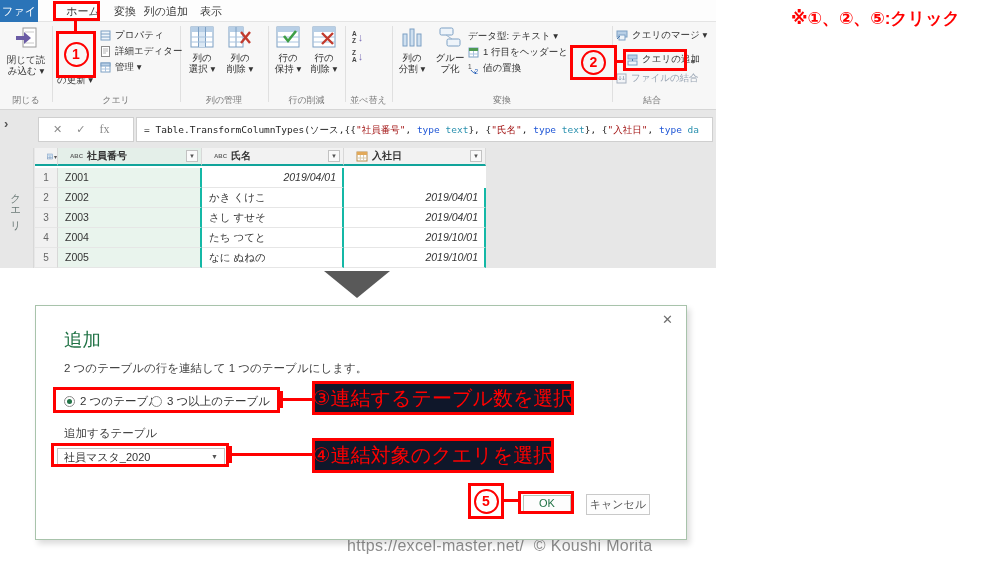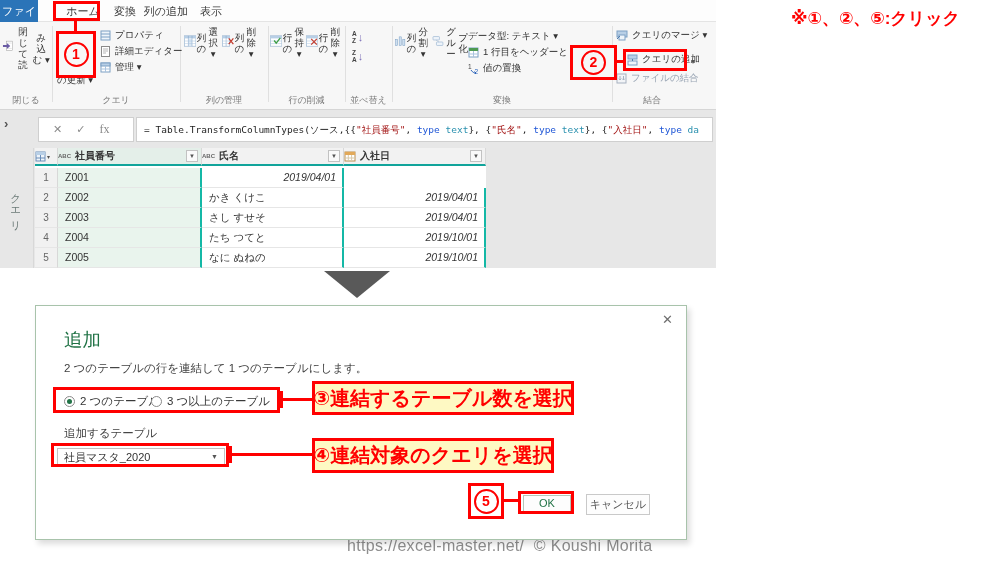--- a/index.html
+++ b/index.html
@@ -7,21 +7,21 @@
   .canvas{position:relative;width:1000px;height:563px;background:#fff;overflow:hidden}
 
   
   .pqw{position:absolute;left:0;top:0;width:716px;height:268px;background:#e7e7e7}
   .tabbar{position:absolute;left:0;top:0;width:716px;height:22px;background:#fdfdfd;border-bottom:1px solid #e4e4e4}
   .tab{position:absolute;top:0;height:22px;line-height:22px;text-align:center;font-size:11px;color:#3b3b3b;cursor:default}
   .tab-file{background:var(--file_tab,#2b74b8);color:#fff}
   .ribbon{position:absolute;left:0;top:22px;width:716px;height:88px;background:#f7f7f7;border-bottom:1px solid #d6d6d6}
   .gdiv{position:absolute;top:4px;height:76px;width:1px;background:#e0e0e0}
   .glabel{position:absolute;top:72px;height:12px;font-size:9px;color:#7a7a7a;text-align:center;line-height:12px}
-  .bigbtn{position:absolute;top:4px;display:flex;flex-direction:row;align-items:center;font-size:9.5px;line-height:11px;color:#333;text-align:center;cursor:pointer}
+  .bigbtn{position:absolute;top:4px;display:flex;flex-direction:column;align-items:center;font-size:9.5px;line-height:11px;color:#333;text-align:center;cursor:pointer}
   .bigbtn svg{margin-bottom:4px}
   .smallrow{position:absolute;display:flex;align-items:center;font-size:9.5px;color:#333;height:13px;white-space:nowrap;cursor:pointer}
   .smallrow svg,.smallrow .mini{margin-right:4px;flex:none}
   .grayed{color:#9aa6b5}
   .sorticon{display:flex;align-items:center;height:15px;cursor:pointer}
   .sletters{display:flex;flex-direction:column;font-size:6.5px;font-weight:bold;color:#444;line-height:6.5px;margin-right:1px}
   .sarrow{font-size:11px;color:#7d6fb8;line-height:11px}
 
   
   .fchev{position:absolute;left:4px;top:116px;font-size:13px;font-weight:bold;color:#555;cursor:pointer}
@@ -31,39 +31,39 @@
   .finput{position:absolute;left:136px;top:117px;width:577px;height:25px;background:#fff;border:1px solid #cfcfcf;line-height:23px;padding-left:7px;font-family:"DejaVu Sans Mono",monospace;font-size:9.5px;white-space:nowrap;overflow:hidden;cursor:text}
   .seg-plain{color:#1e1e1e}.seg-str{color:#a31515}.seg-kw{color:#1f56d6}.seg-type{color:#2b91af}
 
   
   .sidebar{position:absolute;left:0;top:148px;width:34px;height:120px;background:#e7e7e7;border-right:1px solid #d8d8d8}
   .panelabel{position:absolute;left:9px;top:38px;writing-mode:vertical-rl;font-size:10.5px;color:#6b7a77;letter-spacing:2px}
 
   
   .ptable{position:absolute;left:35px;top:148px;width:451px;height:120px;background:#fff;font-size:10.5px;color:#333}
   .thead{position:absolute;left:0;top:0;height:18px;width:451px}
-  .hcell{position:absolute;top:0;height:18px;background:#f2f2f2;border-right:1px solid #d8d8d8;border-bottom:2px solid var(--header_underline,#11a49b);display:flex;align-items:center;padding-left:0;font-weight:bold;font-size:10px;cursor:pointer}
+  .hcell{position:absolute;top:0;height:18px;background:#f2f2f2;border-right:1px solid #d8d8d8;border-bottom:2px solid var(--header_underline,#11a49b);display:flex;align-items:center;padding-left:12px;font-weight:bold;font-size:10px;cursor:pointer}
   .hsel{background:#e4efe9}
   .filterbtn{position:absolute;right:3px;top:2px;width:12px;height:12px;border:1px solid #c2c2c2;background:#fafafa;font-size:6px;color:#555;text-align:center;line-height:10px;cursor:pointer}
   .abcicon{font-size:6px;font-weight:bold;color:#666;margin-right:4px;letter-spacing:0;flex:none}
   .tbody{position:absolute;left:0;top:20px;width:451px}
   .trow{display:flex;height:20px}
   .tcell{height:20px;line-height:19px;border-right:2px solid #14b8a6;border-bottom:1px solid #e6e6e6;overflow:hidden;white-space:nowrap}
   .c-num{width:23px;background:#f1f1f1;color:#666;font-size:10px;text-align:center;border-right:1px solid #d8d8d8}
   .c-1{width:144px;background:var(--selected_col_bg,#e9f4ed);padding-left:7px}
   .c-2{width:142px;padding-left:7px}
   .c-3{width:142px;text-align:right;padding-right:6px;font-style:italic}
 
   
   .red{border:3px solid var(--annotation,#f00)}
   .rbox{position:absolute;z-index:60}
   .rline{position:absolute;background:var(--annotation,#f00);z-index:60}
   .circ{width:25px;height:25px;border:2px solid var(--annotation,#f00);border-radius:50%;color:var(--annotation,#f00);font-weight:bold;font-size:14px;line-height:21px;text-align:center}
   .cwrap{display:flex;align-items:center;justify-content:center;width:100%;height:100%}
-  .calloutbox{position:absolute;z-index:60;border:3px solid var(--annotation,#f00);color:var(--annotation,#f00);font-weight:bold;font-size:20px;display:flex;align-items:center;justify-content:center;background:#fef9c3;white-space:nowrap}
+  .calloutbox{position:absolute;z-index:60;border:3px solid var(--annotation,#f00);color:var(--annotation,#f00);font-weight:normal;font-size:20px;display:flex;align-items:center;justify-content:center;background:#0f172a;white-space:nowrap}
   .topnote{position:absolute;left:791px;top:7px;font-size:17px;font-weight:bold;color:var(--annotation,#f00);z-index:60;white-space:nowrap}
 
   
   .dtriangle{position:absolute;left:324px;top:271px;width:0;height:0;border-left:33px solid transparent;border-right:33px solid transparent;border-top:27px solid #595959}
 
   
   .dialog{position:absolute;left:35px;top:305px;width:652px;height:235px;background:#fff;border:1px solid #a8c3ab;box-shadow:3px 4px 6px rgba(0,0,0,.14);z-index:20}
   .dclose{position:absolute;right:13px;top:6px;font-size:13px;color:#6e6e6e;cursor:pointer}
   .dtitle{position:absolute;left:28px;top:21px;font-size:18.5px;color:var(--dialog_title,#217346)}
   .ddesc{position:absolute;left:28px;top:55px;font-size:11.5px;color:#3f3f3f}

